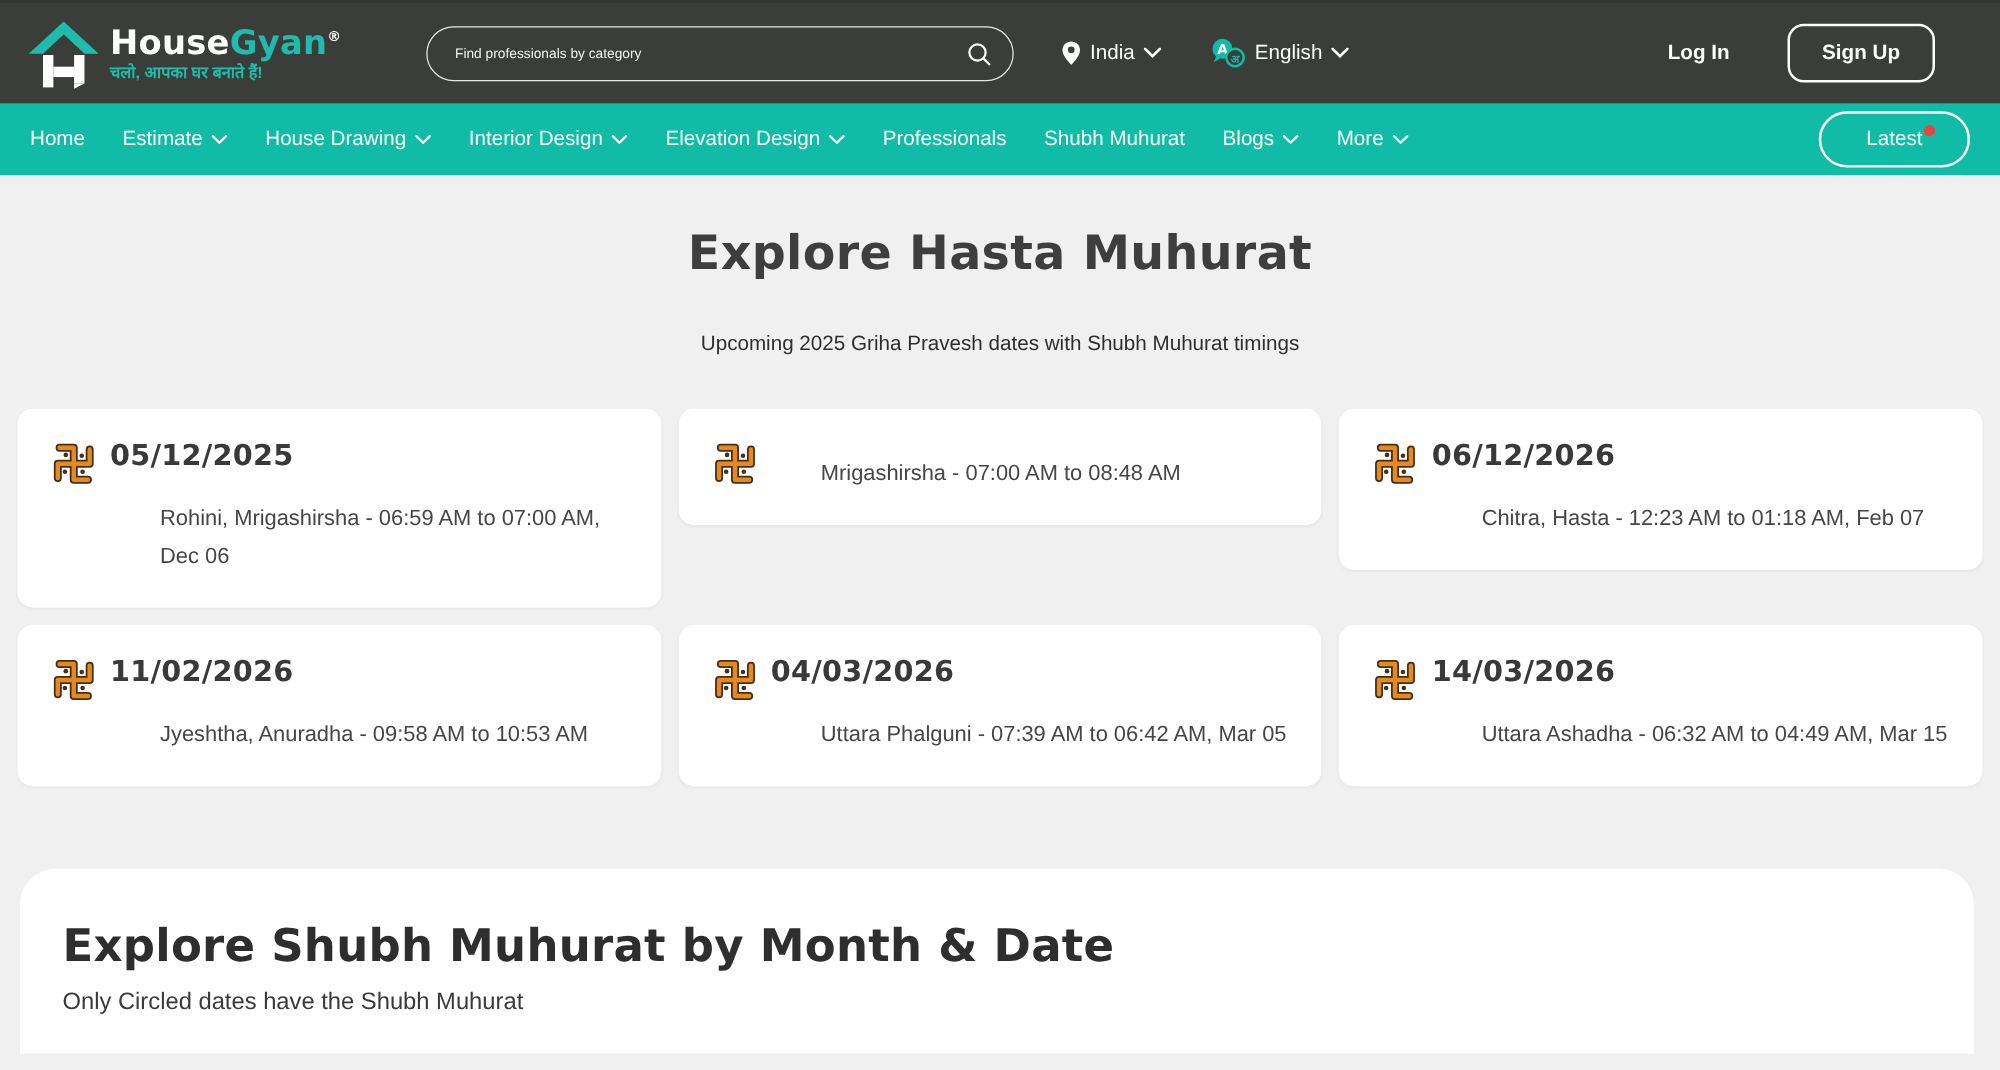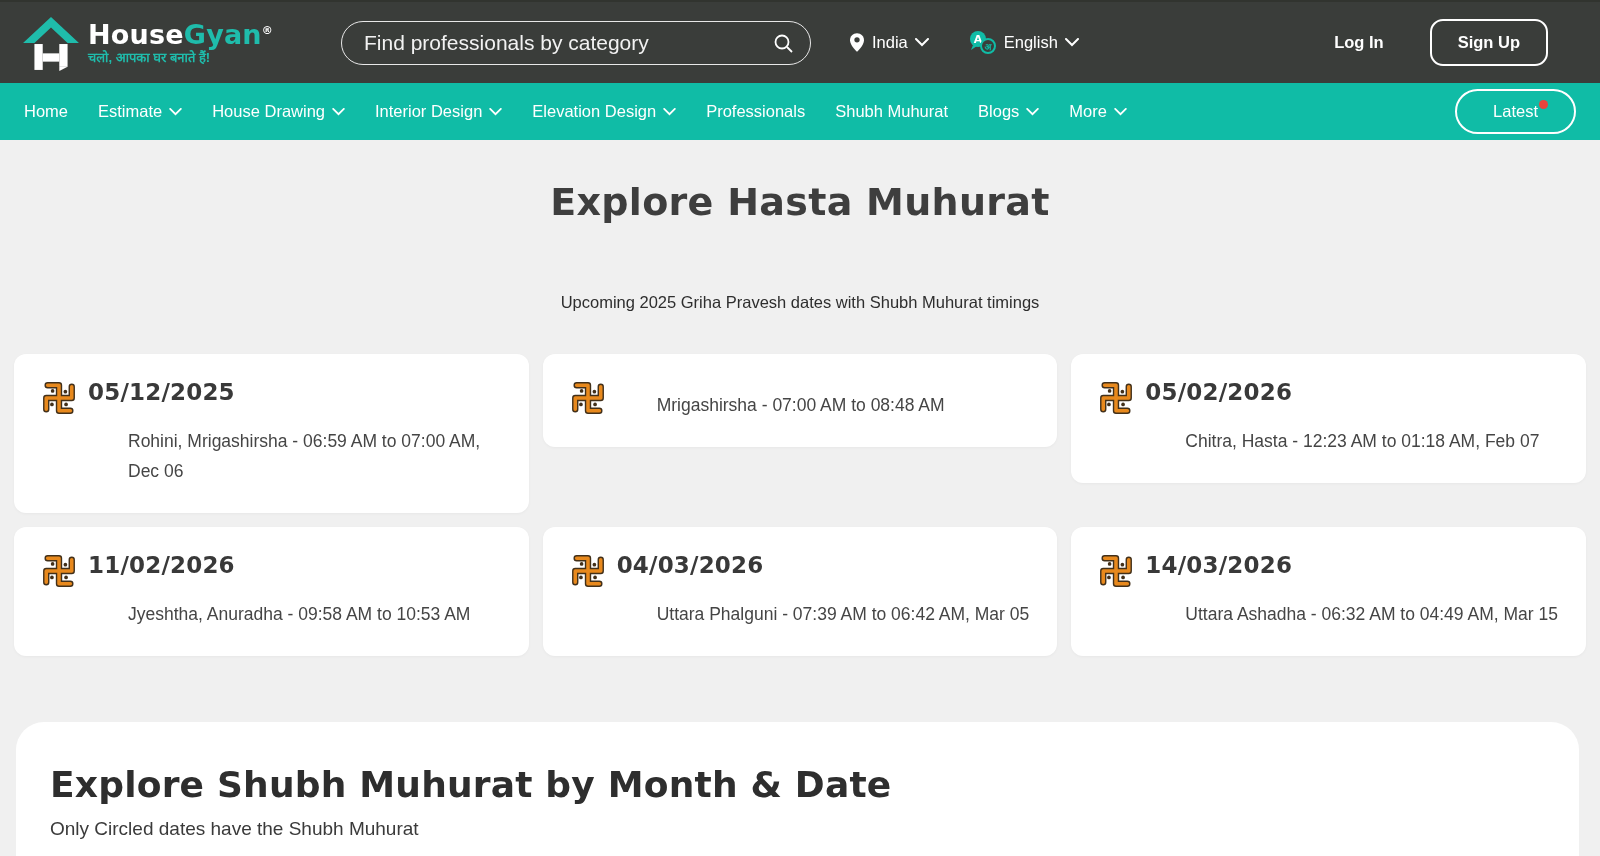--- a/index.html
+++ b/index.html
@@ -14,21 +14,21 @@
   .logo-name { font-size:27px; font-weight:700; letter-spacing:.2px; font-family:"DejaVu Sans",sans-serif; }
   .logo-name .part1 { color:#ffffff; }
   .logo-name .part2 { color:#1fbcab; }
   .logo-name .reg { color:#ffffff; font-size:11px; vertical-align:super; }
   .logo-tagline { color:#1fbcab; font-size:13px; font-weight:700; margin-top:2px; }
 
   .search-pill { margin-left:68px; width:470px; height:44px; border:1px solid #e8e8e8;
                  border-radius:22px; display:flex; align-items:center; padding:0 16px 0 22px;
                  background:transparent; }
   .search-pill input { flex:1; background:transparent; border:none; outline:none;
-                       color:#fde047; font-size:21px; font-family:"Liberation Sans",sans-serif; }
+                       color:#fde047; font-size:11px; font-family:"Liberation Sans",sans-serif; }
   .search-pill input::placeholder { color:#f2f2f2; opacity:1; }
 
   .hdr-widget { display:flex; align-items:center; gap:7px; color:#ffffff; font-size:16.5px;
                 margin-left:38px; cursor:pointer; white-space:nowrap; }
   .hdr-spacer { flex:1; }
   .login-link { color:#ffffff; font-size:16.5px; font-weight:700; cursor:pointer; margin-right:46px; }
   .signup-btn { color:#ffffff; font-size:16.5px; font-weight:700; border:2px solid #ffffff;
                 border-radius:13px; padding:12px 26px; background:transparent; cursor:pointer;
                 font-family:"Liberation Sans",sans-serif; }
 
@@ -38,21 +38,21 @@
               cursor:pointer; white-space:nowrap; }
   .latest-btn { margin-left:auto; position:relative; border:2px solid #ffffff; border-radius:23px;
                 color:#ffffff; font-size:16.5px; background:transparent; padding:11px 36px;
                 cursor:pointer; font-family:"Liberation Sans",sans-serif; }
   .latest-dot { position:absolute; top:9px; right:26px; width:9px; height:9px;
                 border-radius:50%; background:#e8453c; }
 
   
   .hero-title { text-align:center; margin-top:40px; font-size:38px; font-weight:700;
                 color:#3e3e3e; font-family:"DejaVu Sans",sans-serif; letter-spacing:.3px; }
-  .hero-sub { text-align:center; margin-top:69px; font-size:16.5px; color:#2e2e2e; }
+  .hero-sub { text-align:center; margin-top:42px; font-size:16.5px; color:#2e2e2e; }
 
   
   .cards { margin:42px 14px 0 14px; display:grid; grid-template-columns:repeat(3,1fr);
            column-gap:26px; row-gap:26px; align-items:start;gap:14px; }
   .card { background:#ffffff; border-radius:12px; padding:25px 28px 27px 28px;
           box-shadow:0 1px 3px rgba(0,0,0,.04); display:grid;
           grid-template-columns:46px 1fr; }
   .card-icon { grid-column:1; padding-top:2px; }
   .card-date { grid-column:2; font-size:23px; font-weight:700; color:#393939;
                font-family:"DejaVu Sans",sans-serif; letter-spacing:.2px; }
@@ -239,21 +239,21 @@
     <span class="card-icon">
       <svg width="34" height="34" viewBox="0 0 48 48" fill="none" stroke-linecap="round">
         <path d="M8 6 H24 M24 6 V42 M6 24 H42 M42 8 V24 M6 24 V40 M24 42 H40" stroke="#42301a" stroke-width="9"></path>
         <path d="M8 6 H24 M24 6 V42 M6 24 H42 M42 8 V24 M6 24 V40 M24 42 H40" stroke="#e8891d" stroke-width="5"></path>
         <circle cx="15" cy="14" r="2.6" fill="#42301a"></circle>
           <circle cx="33" cy="15" r="2.6" fill="#42301a"></circle>
         <circle cx="14" cy="33" r="2.6" fill="#42301a"></circle>
           <circle cx="34" cy="33" r="2.6" fill="#42301a"></circle>
       </svg>
     </span>
-    <div class="card-date">05/02/2026</div>
+    <div class="card-date">06/12/2026</div>
     <div class="card-desc">Chitra, Hasta - 12:23 AM to 01:18 AM, Feb 07</div>
   </div>
 
   <div class="card">
     <span class="card-icon">
       <svg width="34" height="34" viewBox="0 0 48 48" fill="none" stroke-linecap="round">
         <path d="M8 6 H24 M24 6 V42 M6 24 H42 M42 8 V24 M6 24 V40 M24 42 H40" stroke="#42301a" stroke-width="9"></path>
         <path d="M8 6 H24 M24 6 V42 M6 24 H42 M42 8 V24 M6 24 V40 M24 42 H40" stroke="#e8891d" stroke-width="5"></path>
         <circle cx="15" cy="14" r="2.6" fill="#42301a"></circle>
           <circle cx="33" cy="15" r="2.6" fill="#42301a"></circle>

